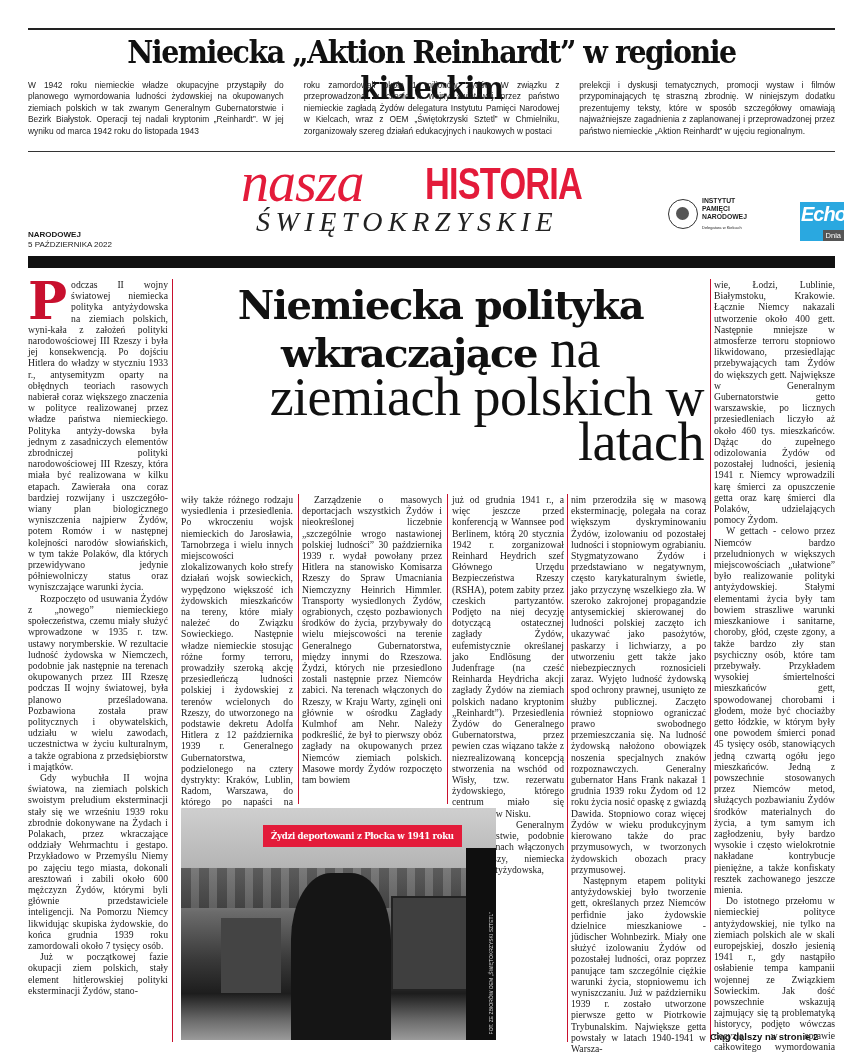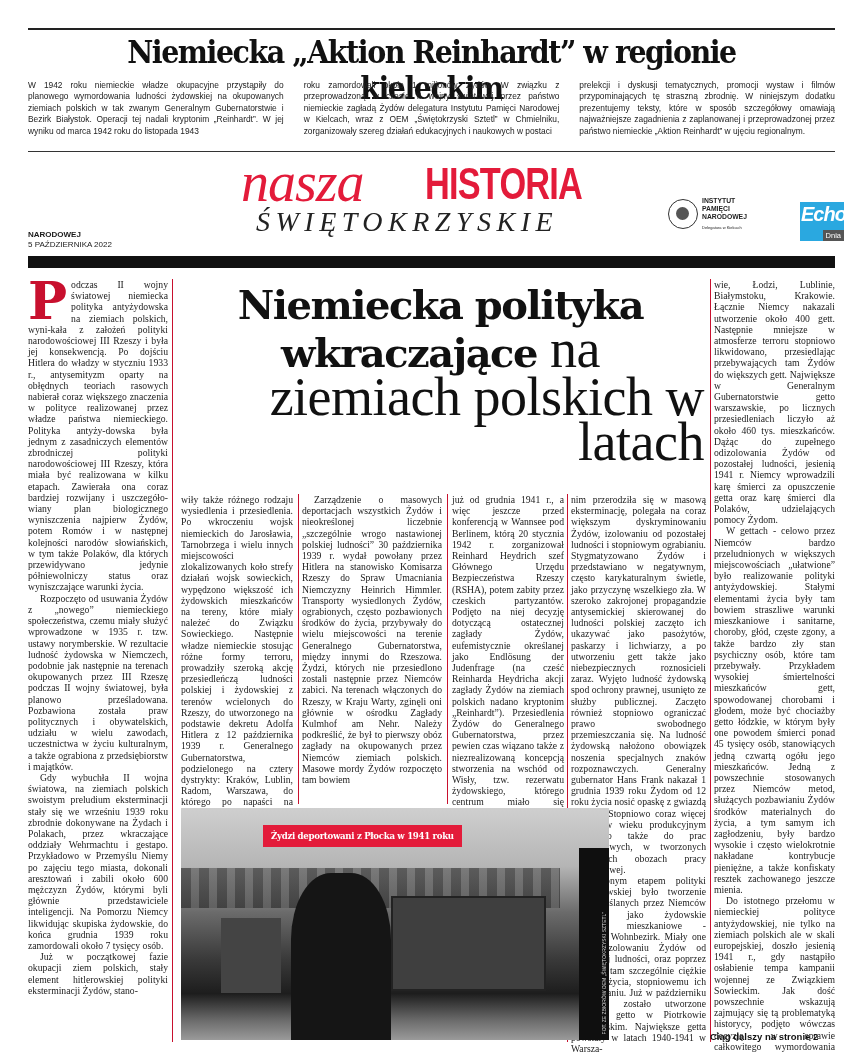--- a/index.html
+++ b/index.html
@@ -46,21 +46,21 @@
   .col p.noindent { text-indent: 0; }
   .dropcap { float: left; font-family: "DejaVu Serif", serif; font-weight: bold; font-size: 52px; line-height: 40px; color: #c8102e;
     margin: 2px 4px 0 0; }
 
   .vrule { position: absolute; width: 1px; background: #c8102e; }
 
   .title-block { position: absolute; left: 177px; top: 282px; width: 527px; text-align: center; font-family: "Liberation Serif", serif; color: #111; }
   .t-bold { font-family: "DejaVu Serif", serif; font-weight: bold; font-size: 40px; line-height: 45px; letter-spacing: -1.5px; }
   .t-light { font-family: "Liberation Serif", serif; font-size: 54px; line-height: 45px; letter-spacing: -0.5px; text-align: right; }
 
-  .photo { position: absolute; left: 181px; top: 808px; width: 428px; height: 232px; overflow: hidden;
+  .photo { position: absolute; left: 181px; top: 808px; width: 315px; height: 232px; overflow: hidden;
     background: linear-gradient(180deg, #cfcfcf 0%, #b5b5b5 25%, #6b6b6b 45%, #3a3a3a 65%, #1d1d1d 80%, #6e6e6e 92%, #9a9a9a 100%); }
   .photo .wagon { position: absolute; left: 210px; top: 88px; width: 155px; height: 95px; background: #3f3f3f; border: 2px solid #222; }
   .photo .wagon2 { position: absolute; left: 40px; top: 110px; width: 60px; height: 75px; background: #444; }
   .photo .man { position: absolute; left: 110px; top: 65px; width: 100px; height: 167px; background: #151515; border-radius: 40% 40% 0 0; }
   .photo .crowd { position: absolute; left: 0; top: 60px; width: 379px; height: 40px; background: repeating-linear-gradient(90deg, #222 0 10px, #555 10px 18px); opacity: 0.6; }
   .photo .right-fig { position: absolute; right: 0; top: 40px; width: 30px; height: 192px; background: #0f0f0f; }
   .caption { position: absolute; left: 82px; top: 17px; background: #e31b3a; color: #fff; font-family: "DejaVu Serif", serif; font-weight: bold;
     font-size: 8.6px; padding: 6px 8px; letter-spacing: -0.3px; }
   .photo-credit { position: absolute; right: 2px; bottom: 6px; writing-mode: vertical-rl; transform: rotate(180deg);
     font-family: "Liberation Sans", sans-serif; font-size: 5px; color: #ddd; }

